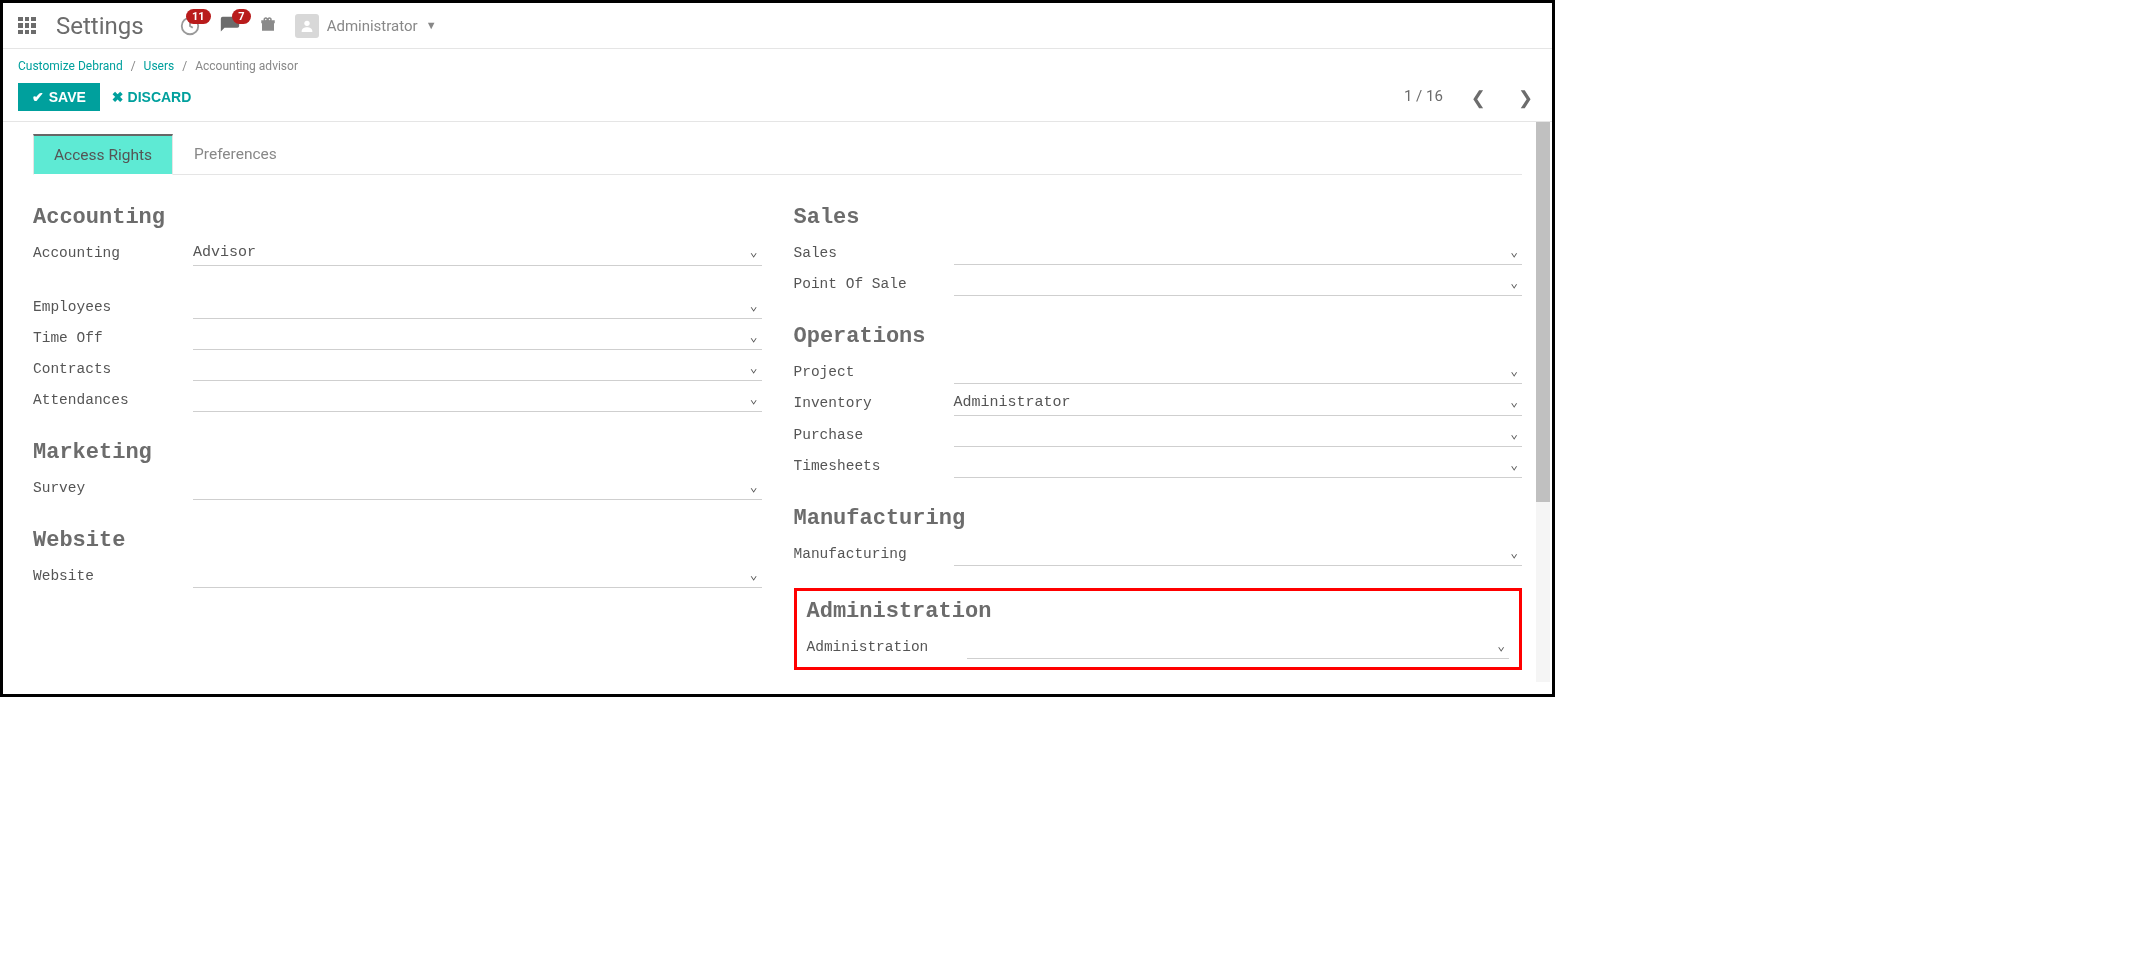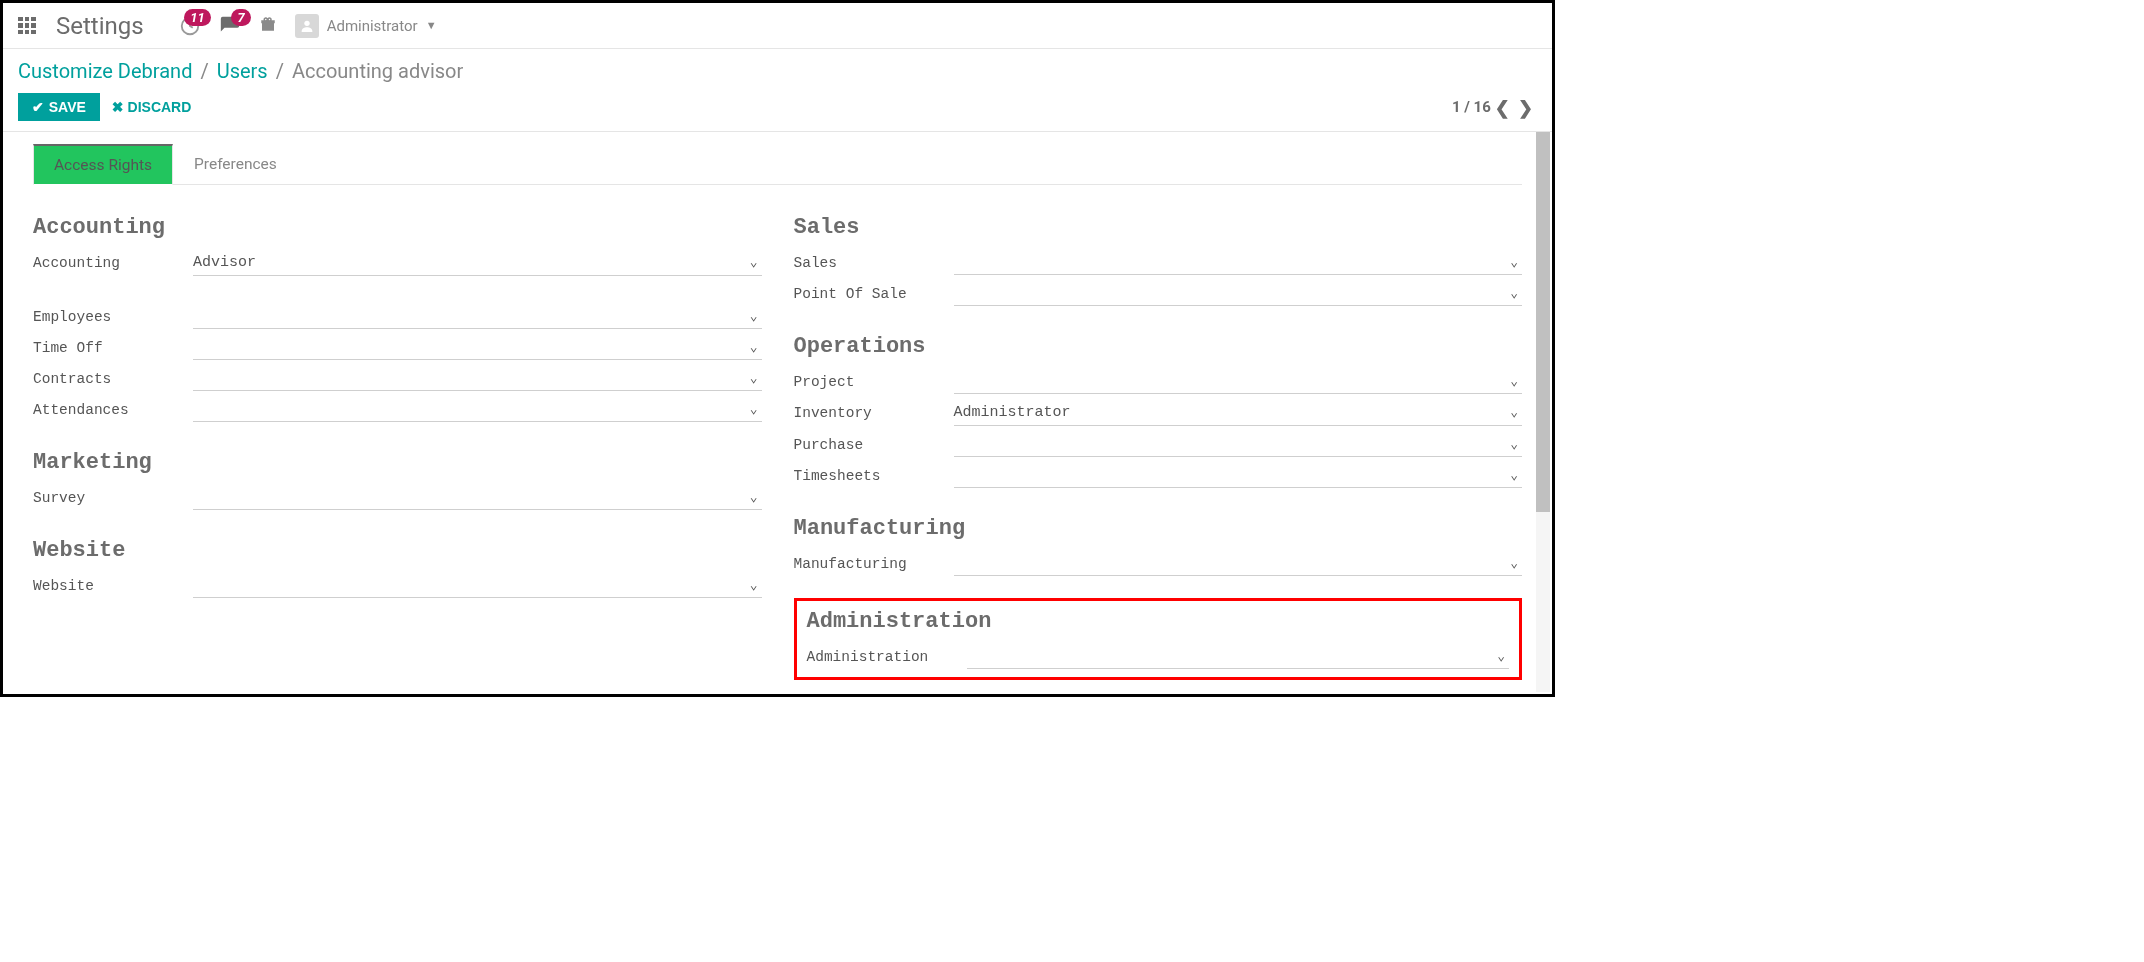--- a/index.html
+++ b/index.html
@@ -7,43 +7,43 @@
 .outer-frame { border: 3px solid #000; width: 1555px; height: 697px; position: relative; overflow: hidden; }
 .topbar { display: flex; align-items: center; height: 46px; border-bottom: 1px solid #e5e5e5; padding: 0 15px; }
 .apps-icon { width: 18px; height: 18px; display: grid; grid-template-columns: repeat(3,1fr); grid-template-rows: repeat(3,1fr); gap: 2px; margin-right: 20px; cursor: pointer; }
 .apps-icon span { background: #6c6c6c; }
 .brand { font-size: 24px; color: #6c6c6c; font-weight: 400; margin-right: 35px; }
 .nav-menu { display: flex; gap: 25px; flex: 1; }
 .nav-item { font-size: 15px; color: #6c6c6c; cursor: pointer; }
 .topbar-right { display: flex; align-items: center; gap: 18px; }
 .icon-badge { position: relative; display: flex; align-items: center; cursor: pointer; }
 .icon-badge svg { width: 22px; height: 22px; }
-.badge { position: absolute; top: -6px; right: -10px; background: #be185d; color: #fff; font-size: 13px; font-weight: bold; border-radius: 10px; padding: 1px 6px; font-style: italic; }
+.badge { position: absolute; top: -6px; right: -10px; background: #b91c1c; color: #fff; font-size: 11px; font-weight: bold; border-radius: 10px; padding: 1px 6px; }
 .gift-icon svg { width: 18px; height: 18px; }
 .user-menu { display: flex; align-items: center; gap: 8px; cursor: pointer; color: #888; font-size: 15px; }
 .avatar { width: 24px; height: 24px; background: #d8d8d8; border-radius: 3px; display: flex; align-items: center; justify-content: center; }
 .avatar svg { width: 16px; height: 16px; fill: #fff; }
 .caret { font-size: 11px; color: #888; }
 .subhead { padding: 10px 15px 0 15px; }
-.breadcrumbs { font-size: 20px; display: flex; gap: 8px; align-items: center; flex-wrap: wrap; }
+.breadcrumbs { font-size: 12px; display: flex; gap: 8px; align-items: center; flex-wrap: wrap; }
 .crumb-link { color: #00a09d; cursor: pointer; }
 .crumb-sep { color: #888; }
 .crumb-current { color: #888; }
 .action-row { display: flex; align-items: center; margin-top: 10px; padding-bottom: 10px; }
 .btn-save { background: #00a09d; color: #fff; border: none; padding: 6px 14px; font-size: 14px; font-weight: bold; cursor: pointer; display: flex; align-items: center; gap: 5px; }
 .btn-discard { background: none; border: none; color: #00a09d; font-size: 14px; font-weight: bold; margin-left: 12px; cursor: pointer; display: flex; align-items: center; gap: 4px; }
-.pager { margin-left: auto; display: flex; align-items: center; gap: 0; color: #6c6c6c; font-size: 15px; font-weight: bold; }
+.pager { margin-left: auto; display: flex; gap: 24px; color: #6c6c6c; font-size: 15px; }
 .pager-arrow { cursor: pointer; font-size: 18px; color: #6c6c6c; padding: 0 4px; }
 .divider { border-top: 1px solid #e5e5e5; }
 .content-wrap { position: relative; overflow: auto; height: 560px; padding: 0 30px; }
 .scrollbar-fake { position: absolute; right: 2px; top: 0; width: 14px; height: 100%; background: rgba(0,0,0,0.04); }
 .scrollbar-thumb { position: absolute; right: 0; width: 14px; height: 380px; background: #c0c0c0; top: 0; }
 .tabs { display: flex; margin-top: 12px; border-bottom: 1px solid #e5e5e5; }
 .tab { padding: 10px 20px; font-size: 15.5px; color: #888; cursor: pointer; border: 1px solid transparent; }
-.tab.active { color: #555; border: 1px solid #e5e5e5; border-bottom: 1px solid #fff; margin-bottom: -1px; border-top: 2px solid #666; background: #22c55e; }
+.tab.active { color: #555; border: 1px solid #e5e5e5; border-bottom: 1px solid #fff; margin-bottom: -1px; border-top: 2px solid #666; background: #5eead4; }
 .form-body { padding: 30px 0 40px 0; }
 .columns { display: flex; gap: 32px; font-family: Liberation Mono, monospace; }
 .col { flex: 1; }
 .group { margin-bottom: 28px; }
 .group-title { font-size: 22px; font-weight: 700; color: #6c6c6c; margin-bottom: 10px; }
 .field-row { display: flex; align-items: center; margin-bottom: 6px; }
 .field-label { width: 160px; font-size: 14.5px; color: #555; }
 .field-select { flex: 1; border: none; border-bottom: 1px solid #cfcfcf; background: transparent; font-size: 15px; color: #555; padding: 4px 0; cursor: pointer; position: relative; display: flex; justify-content: space-between; }
 .field-select .chev { font-size: 13px; color: #555; padding-right: 4px; }
 .highlight-box { border: 3px solid #ff0000; padding: 8px 10px 2px 10px; margin-top: -6px; }

